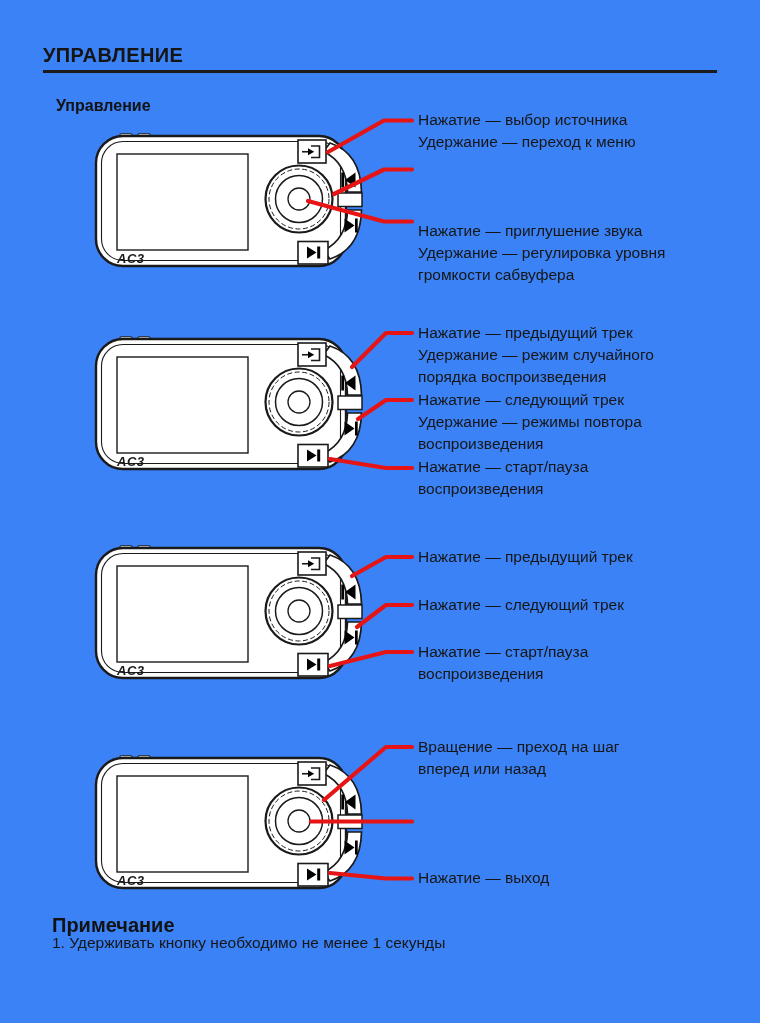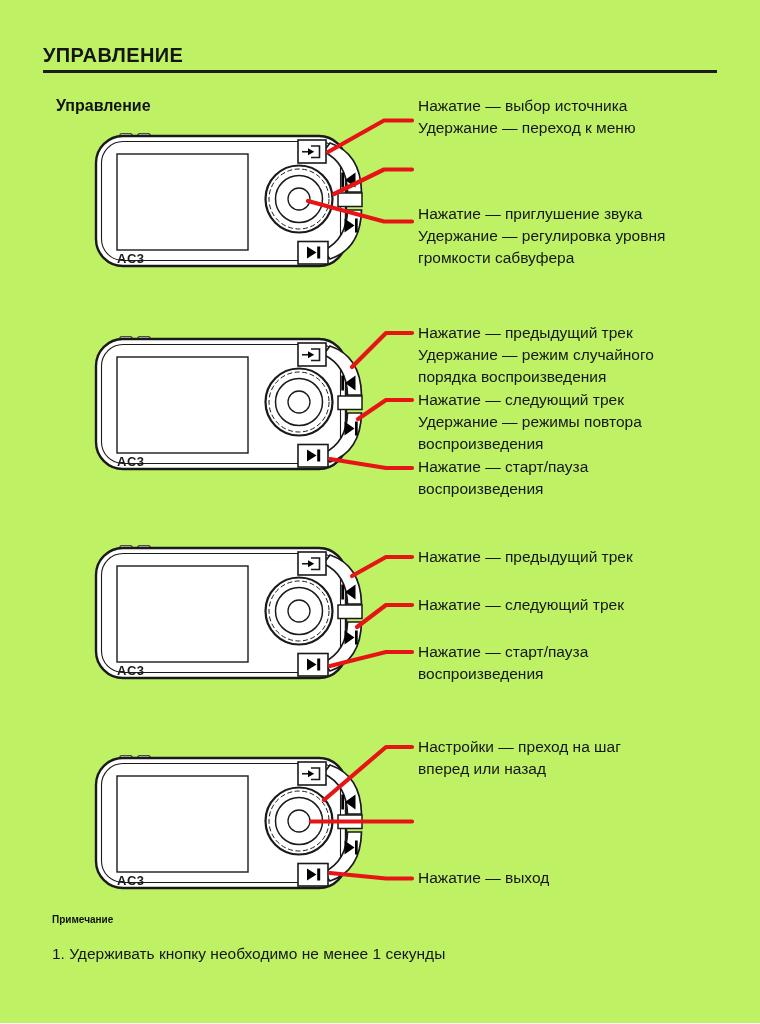--- a/index.html
+++ b/index.html
@@ -1,40 +1,40 @@
 <!DOCTYPE html>
 <html><head>
 <meta charset="utf-8">
 <style>
   html,body{margin:0;padding:0;background:#ffffff;}
   #page{
-    position:relative;width:760px;height:1023px;background:#bef264;
+    position:relative;width:760px;height:1023px;background:#3b82f6;
     font-family:"Liberation Sans", sans-serif;color:#111;overflow:hidden;
   }
   .abs{position:absolute;}
   .page-title{
     left:43px;top:44px;font-size:20px;font-weight:bold;color:#151515;
     letter-spacing:0.4px;
   }
   .title-rule{
     left:43px;top:70px;width:674px;height:2.6px;background:#1c1c1c;
   }
   .sec-heading{
     left:56px;font-size:16px;font-weight:bold;color:#121212;line-height:18px;
   }
   .callout{
     left:418px;width:330px;font-size:15.5px;line-height:22px;color:#161616;
     white-space:pre-line;
   }
   .device{left:94px;width:272px;height:136px;}
   .ac3{
-    left:117px;font-size:13px;font-weight:bold;color:#1a1a1a;letter-spacing:0.5px;
+    left:117px;font-size:13px;font-weight:bold;color:#1a1a1a;letter-spacing:0.5px;font-style:italic;
   }
-  .note-h{left:52px;font-size:10px;font-weight:bold;color:#121212;}
-  .note-line{left:52px;font-size:15.5px;color:#161616;line-height:20px;margin-top:11px;}
+  .note-h{left:52px;font-size:20px;font-weight:bold;color:#121212;}
+  .note-line{left:52px;font-size:15.5px;color:#161616;line-height:20px;}
   #leader-overlay{left:0;top:0;pointer-events:none;}
 </style>
 </head>
 <body>
 
 <div id="page">
 
   <svg width="0" height="0" style="position:absolute" aria-hidden="true">
     <defs>
       <g id="device-art" stroke="#1a1a1a" fill="none">
@@ -104,41 +104,41 @@
     </svg>
   <svg class="abs device" style="top:755px" viewBox="0 0 272 136">
       <use href="#device-art"></use>
     </svg>
 
   <div class="abs ac3" style="top:251px">AC3</div>
   <div class="abs ac3" style="top:454px">AC3</div>
   <div class="abs ac3" style="top:663px">AC3</div>
   <div class="abs ac3" style="top:873px">AC3</div>
 
-  <div class="abs callout" style="top:95px">Нажатие — выбор источника
+  <div class="abs callout" style="top:109px">Нажатие — выбор источника
 Удержание — переход к меню</div>
-  <div class="abs callout" style="top:203px">Нажатие — приглушение звука
+  <div class="abs callout" style="top:220px">Нажатие — приглушение звука
 Удержание — регулировка уровня
 громкости сабвуфера</div>
 
   <div class="abs callout" style="top:322px">Нажатие — предыдущий трек
 Удержание — режим случайного
 порядка воспроизведения</div>
   <div class="abs callout" style="top:389px">Нажатие — следующий трек
 Удержание — режимы повтора
 воспроизведения</div>
   <div class="abs callout" style="top:456px">Нажатие — старт/пауза
 воспроизведения</div>
 
   <div class="abs callout" style="top:546px">Нажатие — предыдущий трек</div>
   <div class="abs callout" style="top:594px">Нажатие — следующий трек</div>
   <div class="abs callout" style="top:641px">Нажатие — старт/пауза
 воспроизведения</div>
 
-  <div class="abs callout" style="top:736px">Настройки — преход на шаг
+  <div class="abs callout" style="top:736px">Вращение — преход на шаг
 вперед или назад</div>
   <div class="abs callout" style="top:867px">Нажатие — выход</div>
 
   <svg id="leader-overlay" class="abs" width="760" height="1024" viewBox="0 0 760 1024">
     <g fill="none" stroke="#e61414" stroke-width="4.2" stroke-linecap="round" stroke-linejoin="round">
 
       <polyline points="328,152 384,120.5 412,120.5"></polyline>
       <polyline points="334,194 384,169.5 412,169.5"></polyline>
       <polyline points="308,201 384,221.5 412,221.5"></polyline>
 

